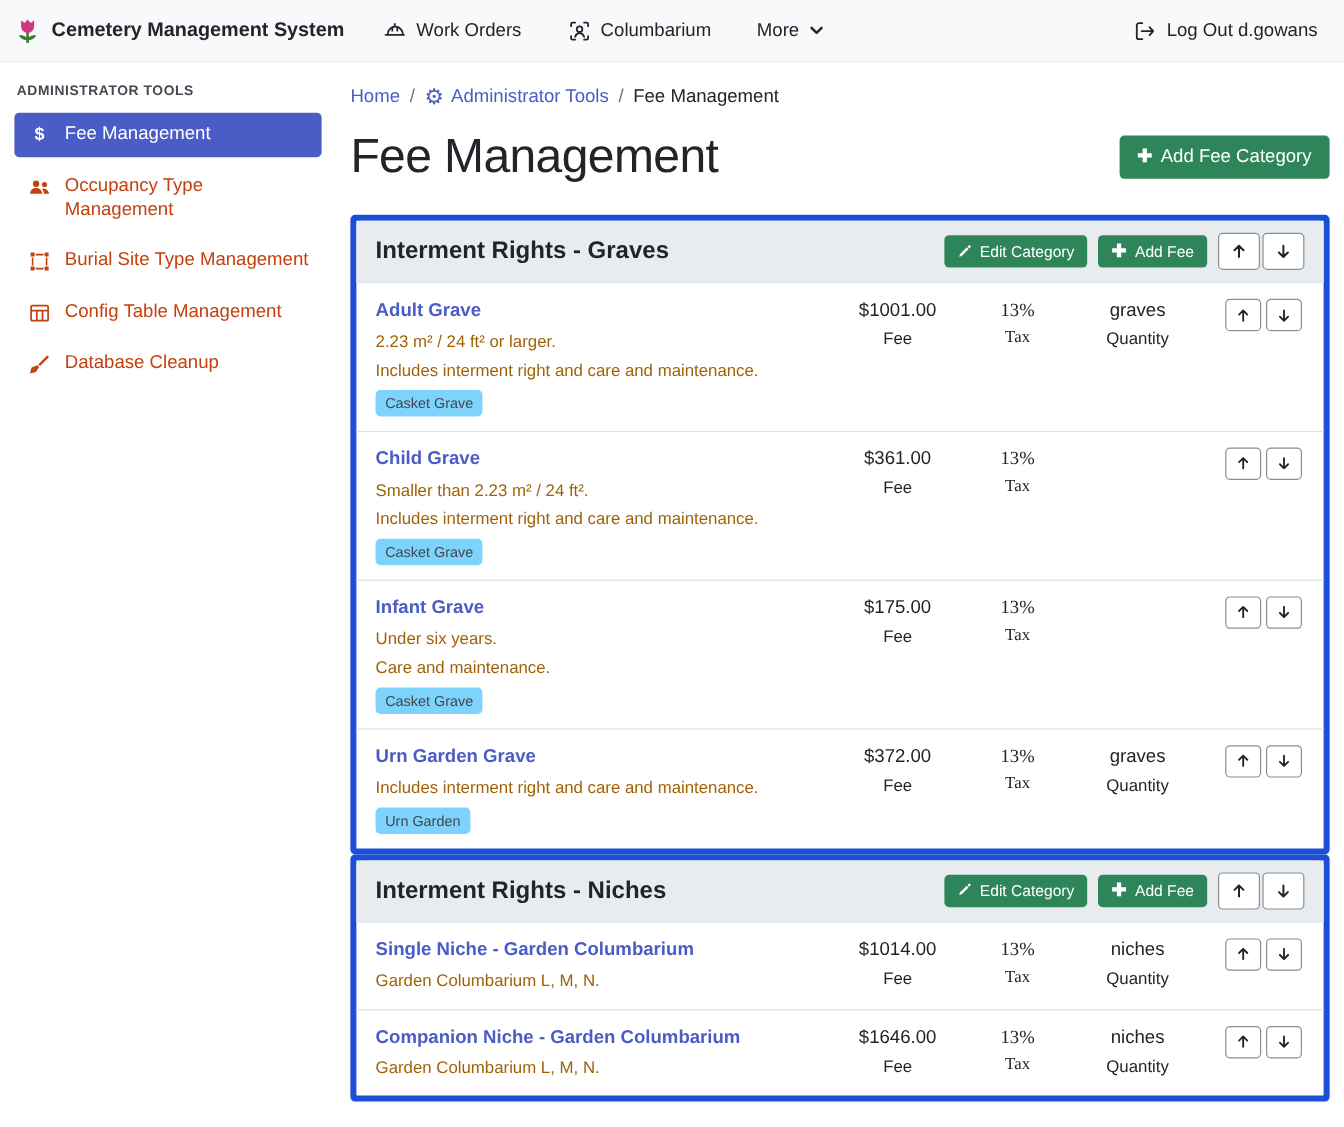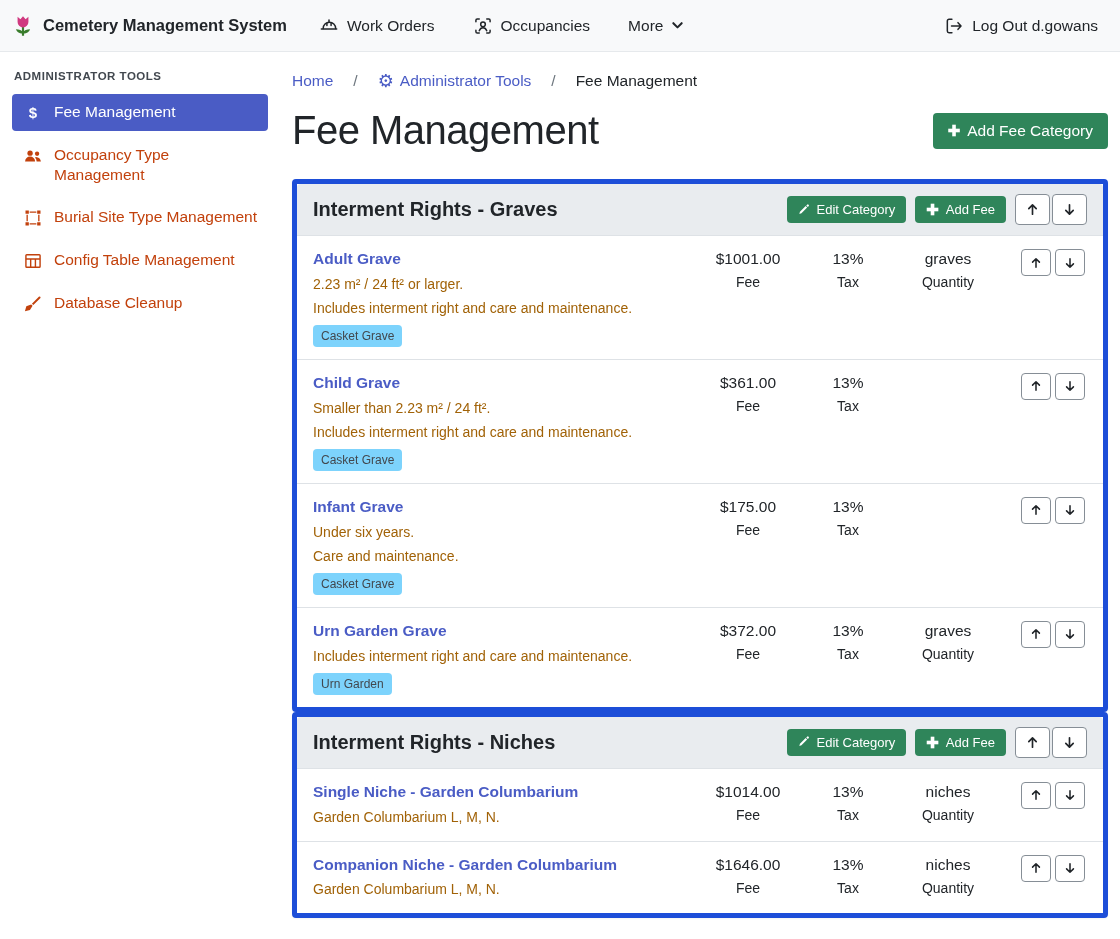--- a/index.html
+++ b/index.html
@@ -21,21 +21,21 @@
   .sidebar-header { font-size:11.5px; font-weight:700; letter-spacing:.5px; color:#42484f; padding:0 2px 12px; }
   .side-item { display:flex; gap:10px; align-items:flex-start; padding:8px 10px; margin-bottom:6px;
                border-radius:4px; font-size:15.5px; line-height:1.32; color:#c2410c; cursor:pointer; }
   .side-item.active { background:#4a5cc5; color:#fff; }
   .side-icon { width:22px; flex:0 0 22px; display:flex; justify-content:center; padding-top:1px; }
   .dollar-glyph { font-weight:700; font-size:15px; line-height:1.3; }
 
   .main { flex:1; padding:14px 12px 0; overflow:hidden; }
 
   
-  .breadcrumb { display:flex; align-items:center; gap:20px; font-size:15.5px; margin:6px 0 18px; }
+  .breadcrumb { display:flex; align-items:center; gap:8px; font-size:15.5px; margin:6px 0 18px; }
   .crumb-link { color:#4a5cc5; display:flex; align-items:center; gap:6px; cursor:pointer; text-decoration:none; }
   .crumb-sep { color:#6c757d; }
   .gear-glyph { font-size:18px; line-height:1; }
   .title-row { display:flex; align-items:center; justify-content:space-between; margin-bottom:26px; }
   h1 { font-size:40px; font-weight:500; letter-spacing:-.5px; }
 
   
   .btn { border:none; border-radius:4px; cursor:pointer; font-family:inherit;
          display:inline-flex; align-items:center; gap:7px; justify-content:center; }
   .btn-green { background:#2f855a; color:#fff; }
@@ -59,21 +59,21 @@
   .fee-row:last-child { border-bottom:none; }
   .fee-main { flex:1; min-width:0; }
   .fee-name { color:#4a5cc5; font-weight:700; font-size:15.5px; line-height:1.6; cursor:pointer; text-decoration:none; display:inline-block; }
   .fee-desc { font-size:14px; line-height:1.72; color:#a16207; }
   .badge-wrap { margin-top:5px; }
   .badge { display:inline-block; background:#7dd3fc; color:#42474d; font-size:12px; padding:4px 8px; border-radius:4px; }
 
   .col { text-align:center; }
   .col .val { font-size:15.5px; line-height:1.55; }
   .col .lbl { font-size:14px; line-height:1.6; }
-  .fee-col { width:110px; } .tax-col { width:90px; } .qty-col { width:110px; }
+  .fee-col { width:110px; } .tax-col { width:90px;font-family:Liberation Serif, serif; } .qty-col { width:110px; }
   .row-arrows { width:66px; margin-left:18px; display:flex; gap:4px; padding-top:2px; }
 
   svg { display:block; }
 </style>
 </head>
 <body>
 
 <div class="viewport">
 
   <header class="navbar">
@@ -101,21 +101,21 @@
         <span>Work Orders</span>
       </a>
       <a class="nav-item">
         <span>
           <svg width="20" height="20" viewBox="0 0 24 24" fill="none" stroke="currentColor" stroke-width="1.8" stroke-linecap="round" stroke-linejoin="round">
             <path d="M3.5 7V5A1.5 1.5 0 0 1 5 3.5h2.5M16.5 3.5H19A1.5 1.5 0 0 1 20.5 5v2M3.5 17v2A1.5 1.5 0 0 0 5 20.5h2.5M16.5 20.5H19a1.5 1.5 0 0 0 1.5-1.5v-2"></path>
             <circle cx="12" cy="10" r="2.8"></circle>
             <path d="M7.5 17.6c.9-2.4 2.5-3.6 4.5-3.6s3.6 1.2 4.5 3.6"></path>
           </svg>
         </span>
-        <span>Occupancies</span>
+        <span>Columbarium</span>
       </a>
       <a class="nav-item">
         <span>More</span>
         <span>
           <svg width="13" height="13" viewBox="0 0 14 14" fill="none" stroke="currentColor" stroke-width="2.2" stroke-linecap="round" stroke-linejoin="round">
               <path d="M2.5 4.5 7 9l4.5-4.5"></path>
             </svg>
         </span>
       </a>
     </nav>

